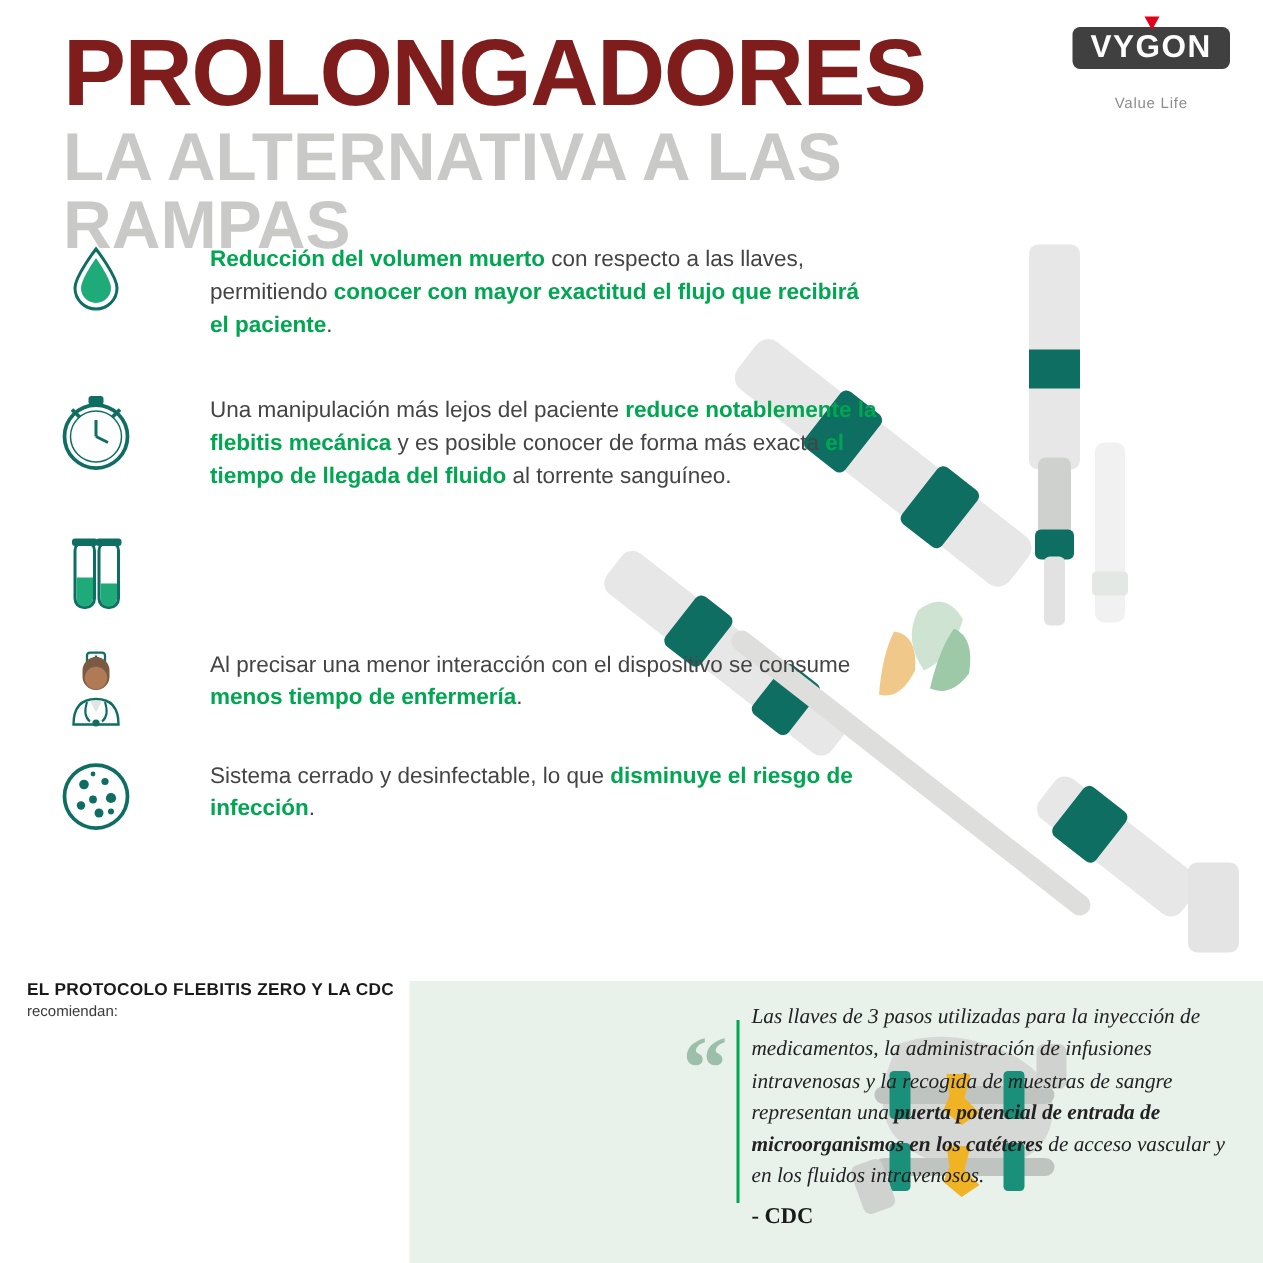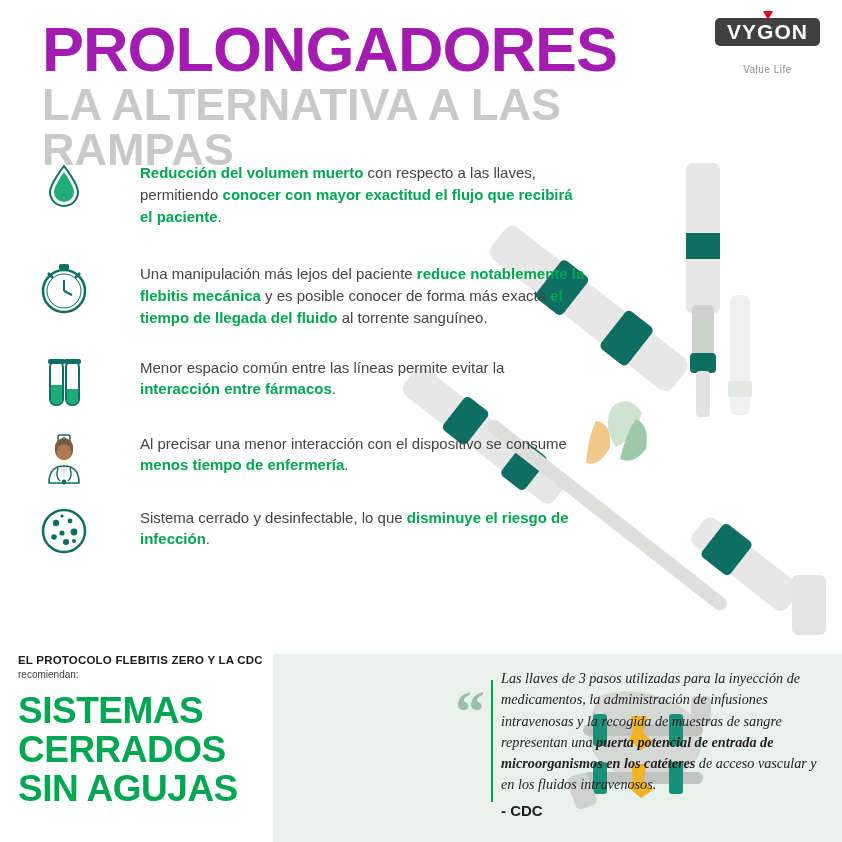--- a/index.html
+++ b/index.html
@@ -56,21 +56,21 @@
     position: absolute;
     top: 20px;
     left: 42px;
     width: 720px;
   }
   .headline h1 {
     margin: 0;
     font-size: 63px;
     line-height: 0.95;
     font-weight: bold;
-    color: #a21caf;
+    color: #7f1d1d;
     letter-spacing: -1px;
   }
   .headline h2 {
     margin: 2px 0 0 0;
     font-size: 45px;
     line-height: 1;
     font-weight: bold;
     color: #c9cac8;
     letter-spacing: 0px;
   }
@@ -168,21 +168,21 @@
     font-family: "Liberation Serif", serif;
     font-style: italic;
     font-size: 14.2px;
     line-height: 1.5;
     color: #222222;
   }
   .quote-text b {
     font-weight: bold;
   }
   .quote-attr {
-    font-family: Liberation Sans, sans-serif;
+    font-family: Liberation Serif, serif;
     font-style: normal;
     font-weight: bold;
     font-size: 15px;
     color: #1a1a1a;
     display: block;
     margin-top: 4px;
   }
   .quote-mark {
     position: absolute;
     left: 182px;
@@ -299,23 +299,20 @@
   <div class="bullet b3">
     <div class="icon-wrap">
       <svg width="44" height="52" viewBox="0 0 44 52">
         <rect x="8" y="4" width="13" height="44" rx="6" fill="#ffffff" stroke="#0f6e62" stroke-width="2"></rect>
         <path d="M9 28 h11 v14 a5.5 5.5 0 0 1 -11 0 z" fill="#1faa7a"></path>
         <rect x="24" y="4" width="13" height="44" rx="6" fill="#ffffff" stroke="#0f6e62" stroke-width="2"></rect>
         <path d="M25 32 h11 v10 a5.5 5.5 0 0 1 -11 0 z" fill="#1faa7a"></path>
         <rect x="6" y="2" width="17" height="5" rx="2" fill="#0f6e62"></rect>
         <rect x="22" y="2" width="17" height="5" rx="2" fill="#0f6e62"></rect>
       </svg>
-    </div>
-    <div class="txt">
-      Menor espacio común entre las líneas permite evitar la <b>interacción entre fármacos</b>.
     </div>
   </div>
 
   <div class="bullet b5">
     <div class="icon-wrap">
       <svg width="42" height="52" viewBox="0 0 42 52">
         <rect x="15" y="2" width="12" height="8" rx="2" fill="#ffffff" stroke="#0f6e62" stroke-width="1.5"></rect>
         <path d="M21 4 v4 M19 6 h4" stroke="#0f6e62" stroke-width="1.6"></path>
         <path d="M12 14 a9 9 0 0 1 18 0 v4 a9 9 0 0 1 -18 0 z" fill="#7a5a43"></path>
         <circle cx="21" cy="19" r="7.5" fill="#b07a55"></circle>
@@ -350,25 +347,20 @@
     </div>
   </div>
 
 </div>
 
 <div class="bottom">
 
   <div class="bottom-left">
     <div class="protocol-title">EL PROTOCOLO FLEBITIS ZERO Y LA CDC</div>
     <div class="protocol-sub">recomiendan:</div>
-    <div class="big-claim">
-      <div>SISTEMAS</div>
-      <div>CERRADOS</div>
-      <div>SIN AGUJAS</div>
-    </div>
   </div>
 
   <div class="quote-panel">
 
     <div class="bottom-illus">
       <svg width="175" height="140" viewBox="0 0 175 140">
         <path d="M34 16 q34 -12 74 6 q34 18 28 46 q-6 28 -44 30 q-40 2 -60 -20 q-18 -22 2 -62 z" fill="#d6d8d6"></path>
         <rect x="18" y="44" width="120" height="12" rx="6" fill="#bfc4c0"></rect>
         <rect x="18" y="92" width="120" height="12" rx="6" fill="#bfc4c0"></rect>
         <rect x="28" y="34" width="14" height="32" rx="3" fill="#1a8f7a"></rect>

